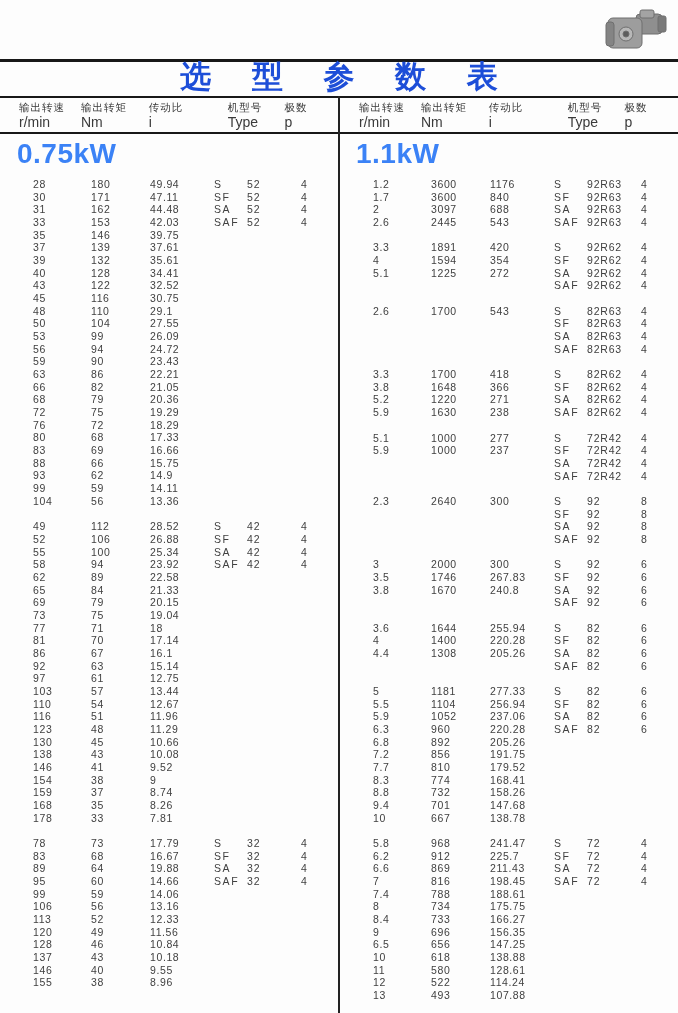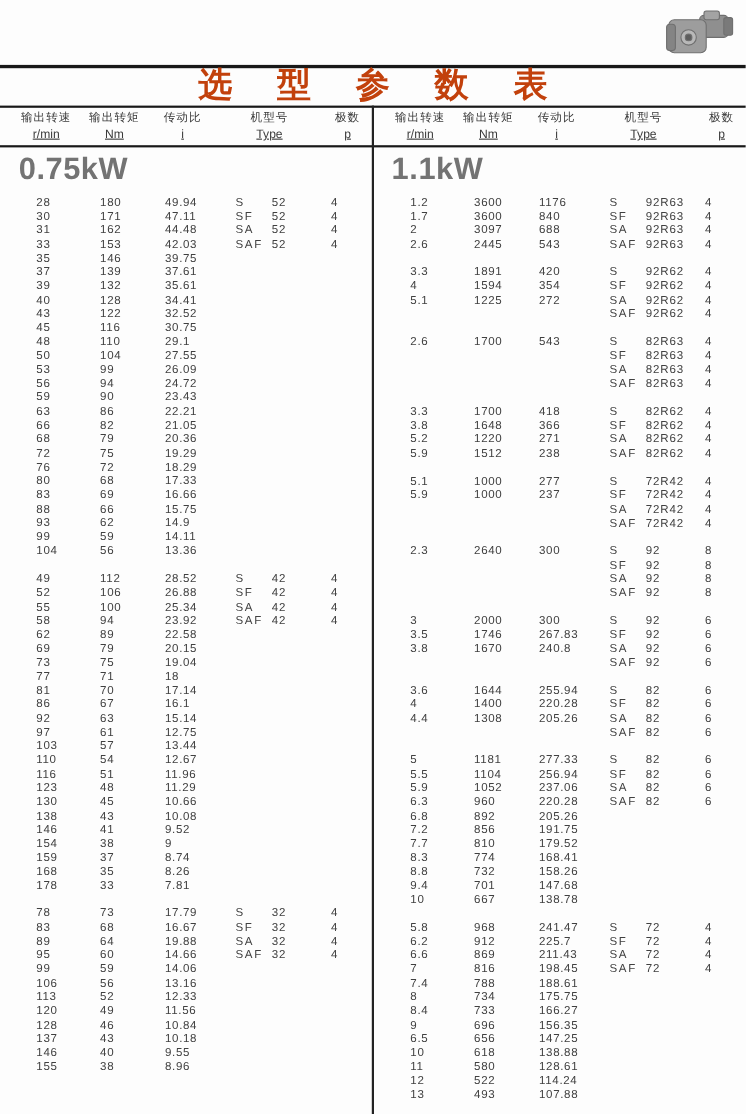--- a/index.html
+++ b/index.html
@@ -8,32 +8,32 @@
     background:#fdfdfd;color:#3e3e3e;
     font-family:"Liberation Sans","DejaVu Sans",sans-serif;
   }
   .rule{position:absolute;left:0;width:678px;background:#181818;}
   .rule-top{top:59px;height:3px;}
   .rule-title{top:96px;height:2px;}
   .rule-header{top:132px;height:2px;}
   .vdivider{position:absolute;left:338px;top:96px;width:2px;height:917px;background:#222;}
   .page-title{
     position:absolute;top:58px;left:0;width:678px;height:38px;line-height:38px;
-    text-align:center;font-size:31px;font-weight:bold;color:#c2410c;
+    text-align:center;font-size:31px;font-weight:bold;color:#1d4ed8;
     letter-spacing:16px;padding-left:16px;box-sizing:border-box;white-space:nowrap;
   }
   .half-headers{position:absolute;top:100px;width:339px;height:32px;}
   .half-headers.left{left:0;}
   .half-headers.right{left:340px;}
-  .hcol{position:absolute;transform:translateX(-50%);text-align:center;white-space:nowrap;}
+  .hcol{position:absolute;transform:translateX(-50%);white-space:nowrap;}
   .hcol .hlabel{font-size:10.5px;color:#3a3a3a;line-height:15px;letter-spacing:1px;}
-  .hcol .hunit{font-size:11px;color:#3a3a3a;line-height:15px;text-decoration:underline;}
-  .hc1{left:42px;} .hc2{left:104px;} .hc3{left:166px;} .hc4{left:245px;} .hc5{left:316px;}
+  .hcol .hunit{font-size:14px;color:#3a3a3a;line-height:15px;}
+  .hc1{left:42px;} .hc2{left:104px;} .hc3{left:166px;} .hc4{left:245px;} .hc5{left:296px;}
   .power-heading{
-    position:absolute;top:138px;font-size:28px;font-weight:900;color:#737373;
+    position:absolute;top:138px;font-size:28px;font-weight:900;color:#3b82f6;
     letter-spacing:0.5px;white-space:nowrap;
   }
   .power-heading.left{left:17px;}
   .power-heading.right{left:356px;}
   .rows{position:absolute;top:178px;width:380px;}
   .rows.left{left:0;}
   .rows.right{left:340px;}
   .block{margin-bottom:12.7px;}
   .row{display:flex;height:12.68px;line-height:12.7px;font-size:10.5px;
        color:#404040;padding-left:33px;white-space:nowrap;}
@@ -363,20 +363,28 @@
       </div>
       <div class="row">
         <span class="cell c-speed">62</span>
         <span class="cell c-torque">89</span>
         <span class="cell c-ratio">22.58</span>
         <span class="cell c-type-prefix"></span>
         <span class="cell c-type-size"></span>
         <span class="cell c-poles"></span>
       </div>
       <div class="row">
+        <span class="cell c-speed">65</span>
+        <span class="cell c-torque">84</span>
+        <span class="cell c-ratio">21.33</span>
+        <span class="cell c-type-prefix"></span>
+        <span class="cell c-type-size"></span>
+        <span class="cell c-poles"></span>
+      </div>
+      <div class="row">
         <span class="cell c-speed">69</span>
         <span class="cell c-torque">79</span>
         <span class="cell c-ratio">20.15</span>
         <span class="cell c-type-prefix"></span>
         <span class="cell c-type-size"></span>
         <span class="cell c-poles"></span>
       </div>
       <div class="row">
         <span class="cell c-speed">73</span>
         <span class="cell c-torque">75</span>
@@ -736,21 +744,21 @@
       <div class="row">
         <span class="cell c-speed">5.2</span>
         <span class="cell c-torque">1220</span>
         <span class="cell c-ratio">271</span>
         <span class="cell c-type-prefix">SA</span>
         <span class="cell c-type-size">82R62</span>
         <span class="cell c-poles">4</span>
       </div>
       <div class="row">
         <span class="cell c-speed">5.9</span>
-        <span class="cell c-torque">1512</span>
+        <span class="cell c-torque">1630</span>
         <span class="cell c-ratio">238</span>
         <span class="cell c-type-prefix">SAF</span>
         <span class="cell c-type-size">82R62</span>
         <span class="cell c-poles">4</span>
       </div>
     </div>
     <div class="block">
       <div class="row">
         <span class="cell c-speed">5.1</span>
         <span class="cell c-torque">1000</span>

